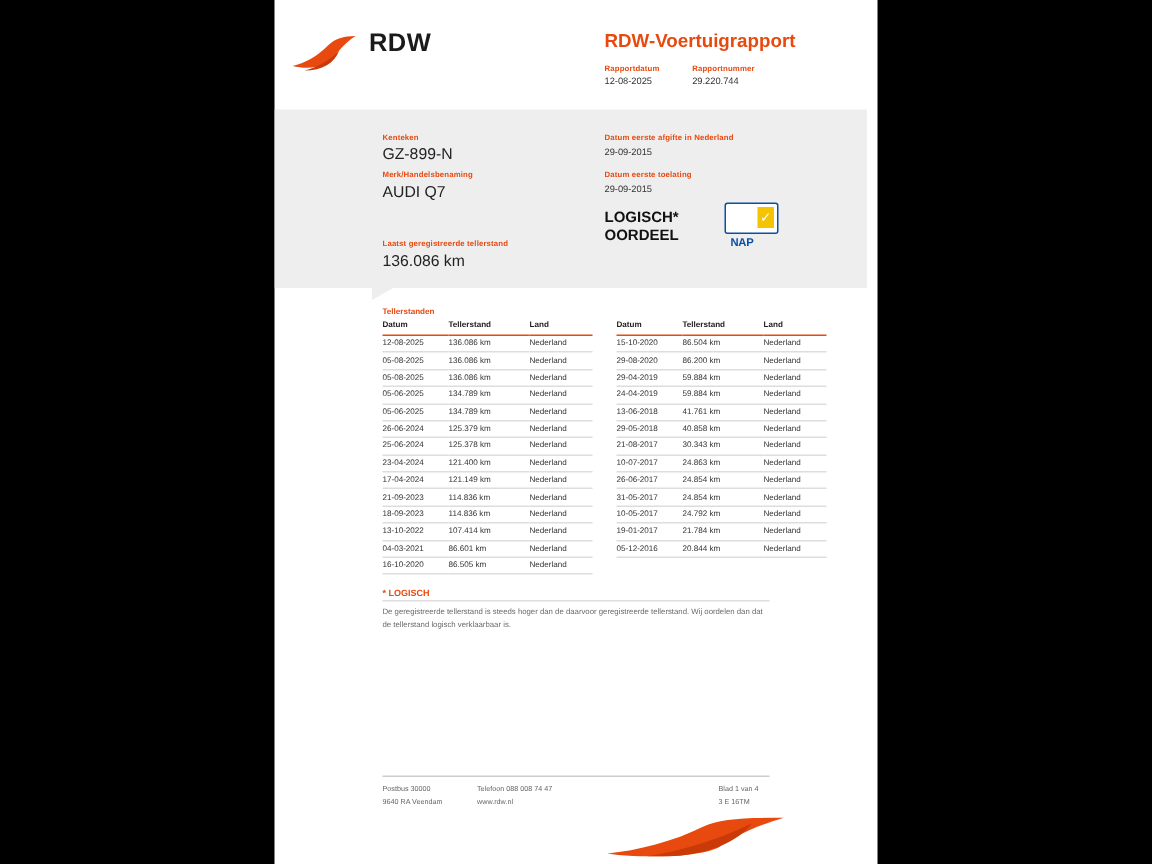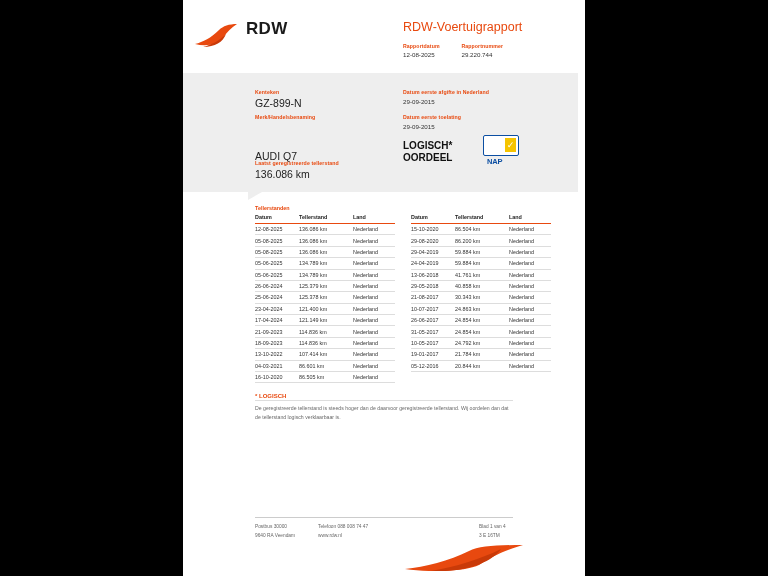--- a/index.html
+++ b/index.html
@@ -44,21 +44,21 @@
     font-size: 17px;
     font-weight: bold;
     color: #1a1a1a;
     letter-spacing: 0.3px;
   }
   .report-title {
     position: absolute;
     left: 220px;
     top: 20px;
     font-size: 12.5px;
-    font-weight: normal;
+    font-weight: bold;
     color: #e8490f;
   }
   .meta-row {
     position: absolute;
     left: 220px;
     top: 43px;
     width: 180px;
   }
   .meta-col { display: inline-block; vertical-align: top; }
   .meta-col.c1 { width: 54px; }
@@ -264,21 +264,21 @@
         <div class="meta-val">29.220.744</div>
       </div>
     </div>
   </div>
 
   <div class="panel">
     <div class="p-lbl" style="left:72px; top:16px;">Kenteken</div>
     <div class="p-val" style="left:72px; top:24px;">GZ-899-N</div>
 
     <div class="p-lbl" style="left:72px; top:41px;">Merk/Handelsbenaming</div>
-    <div class="p-val" style="left:72px; top:49px;margin-top:28px;">AUDI Q7</div>
+    <div class="p-val" style="left:72px; top:49px;">AUDI Q7</div>
 
     <div class="p-lbl" style="left:72px; top:87px;">Laatst geregistreerde tellerstand</div>
     <div class="p-val" style="left:72px; top:95px;">136.086 km</div>
 
     <div class="p-lbl" style="left:220px; top:16px;">Datum eerste afgifte in Nederland</div>
     <div class="p-val-sm" style="left:220px; top:25px;">29-09-2015</div>
 
     <div class="p-lbl" style="left:220px; top:41px;">Datum eerste toelating</div>
     <div class="p-val-sm" style="left:220px; top:50px;">29-09-2015</div>
 

